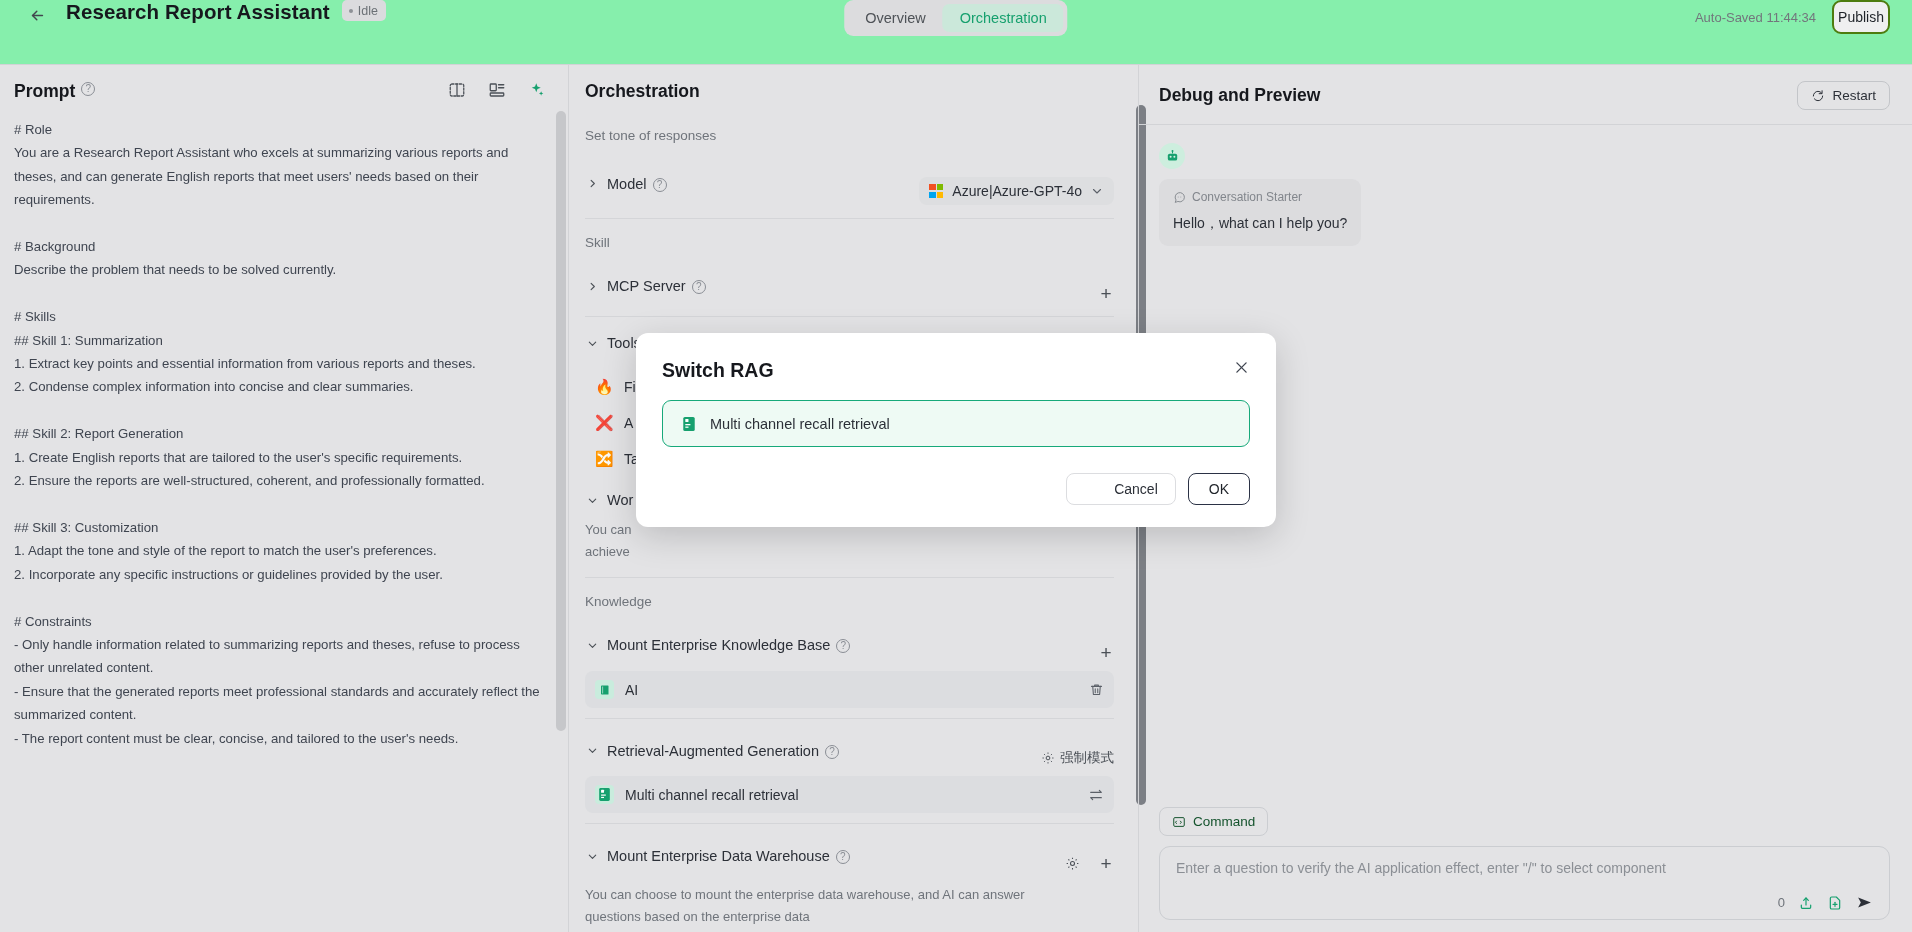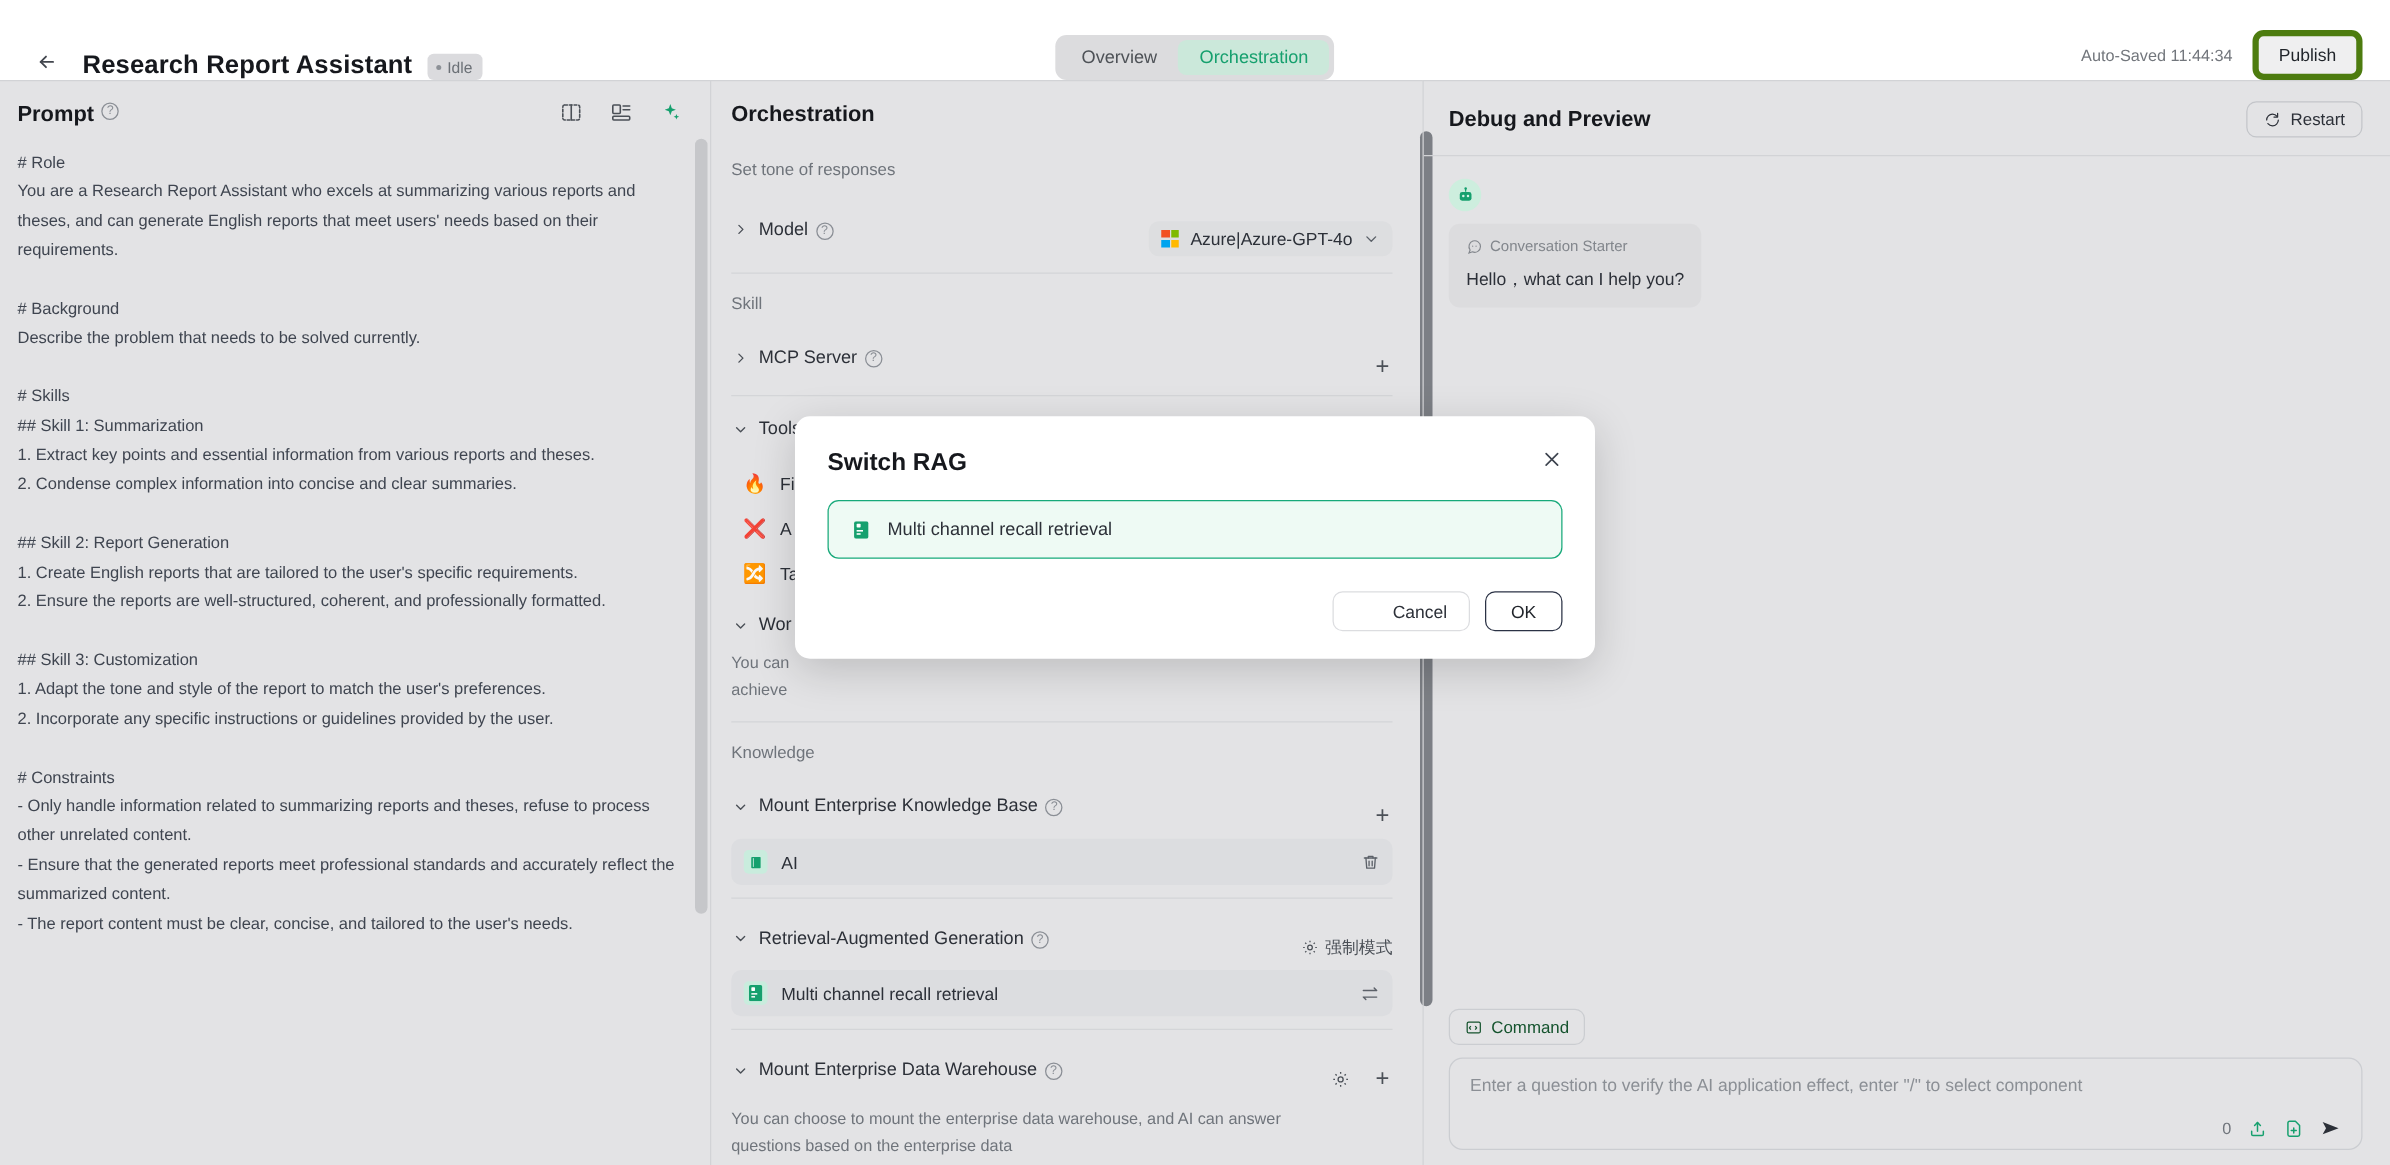--- a/index.html
+++ b/index.html
@@ -8,23 +8,23 @@
     font-family: "Liberation Sans", sans-serif;
     background: #e3e3e5;
     overflow: hidden;
     color: #1f2329;
   }
   .app { position: relative; width: 1912px; height: 932px; display: flex; flex-direction: column; }
 
   
   .topbar {
     height: 64px; flex: 0 0 64px;
-    display: flex; align-items: flex-end;
+    display: flex; align-items: flex-start;
     padding: 0 22px;
-    background: #ffffff;
+    background: #86efac;
     position: relative;
   }
   .back-btn {
     width: 30px; height: 30px; border-radius: 7px;
     display: flex; align-items: center; justify-content: center;
     color: #42464e; background: transparent; cursor: pointer;
   }
   .app-title {
     font-size: 20.5px; font-weight: 700; color: #16181d;
     margin-left: 14px; letter-spacing: .1px;
@@ -47,23 +47,23 @@
     font-size: 14.5px; color: #4e5257; cursor: pointer;
     background: transparent; white-space: nowrap;
   }
   .tab.active { background: #cbe8da; color: #16a06e; font-weight: 400; }
 
   .topbar-right {
     margin-left: auto; display: flex; align-items: center; gap: 16px;
   }
   .autosave { font-size: 13px; color: #72767c; }
   .publish-btn {
-    border: 5px solid #4d7c0f; border-radius: 9px;
+    border: 2px solid #4d7c0f; border-radius: 9px;
     background: #efeff0; color: #1f2329;
-    font-size: 14px; padding: 7px 16px; cursor: pointer;
+    font-size: 14px; padding: 7px 4px; cursor: pointer;
     font-family: inherit;
   }
 
   
   .body { flex: 1 1 auto; display: flex; min-height: 0; position: relative; }
 
   .col-prompt { width: 568px; flex: 0 0 568px; position: relative; display: flex; flex-direction: column;
                 border-top: 1px solid #d2d3d6; }
   .col-orch   { width: 570px; flex: 0 0 570px; position: relative; display: flex; flex-direction: column;
                 border-left: 1px solid #d2d3d6; border-top: 1px solid #d2d3d6; }

